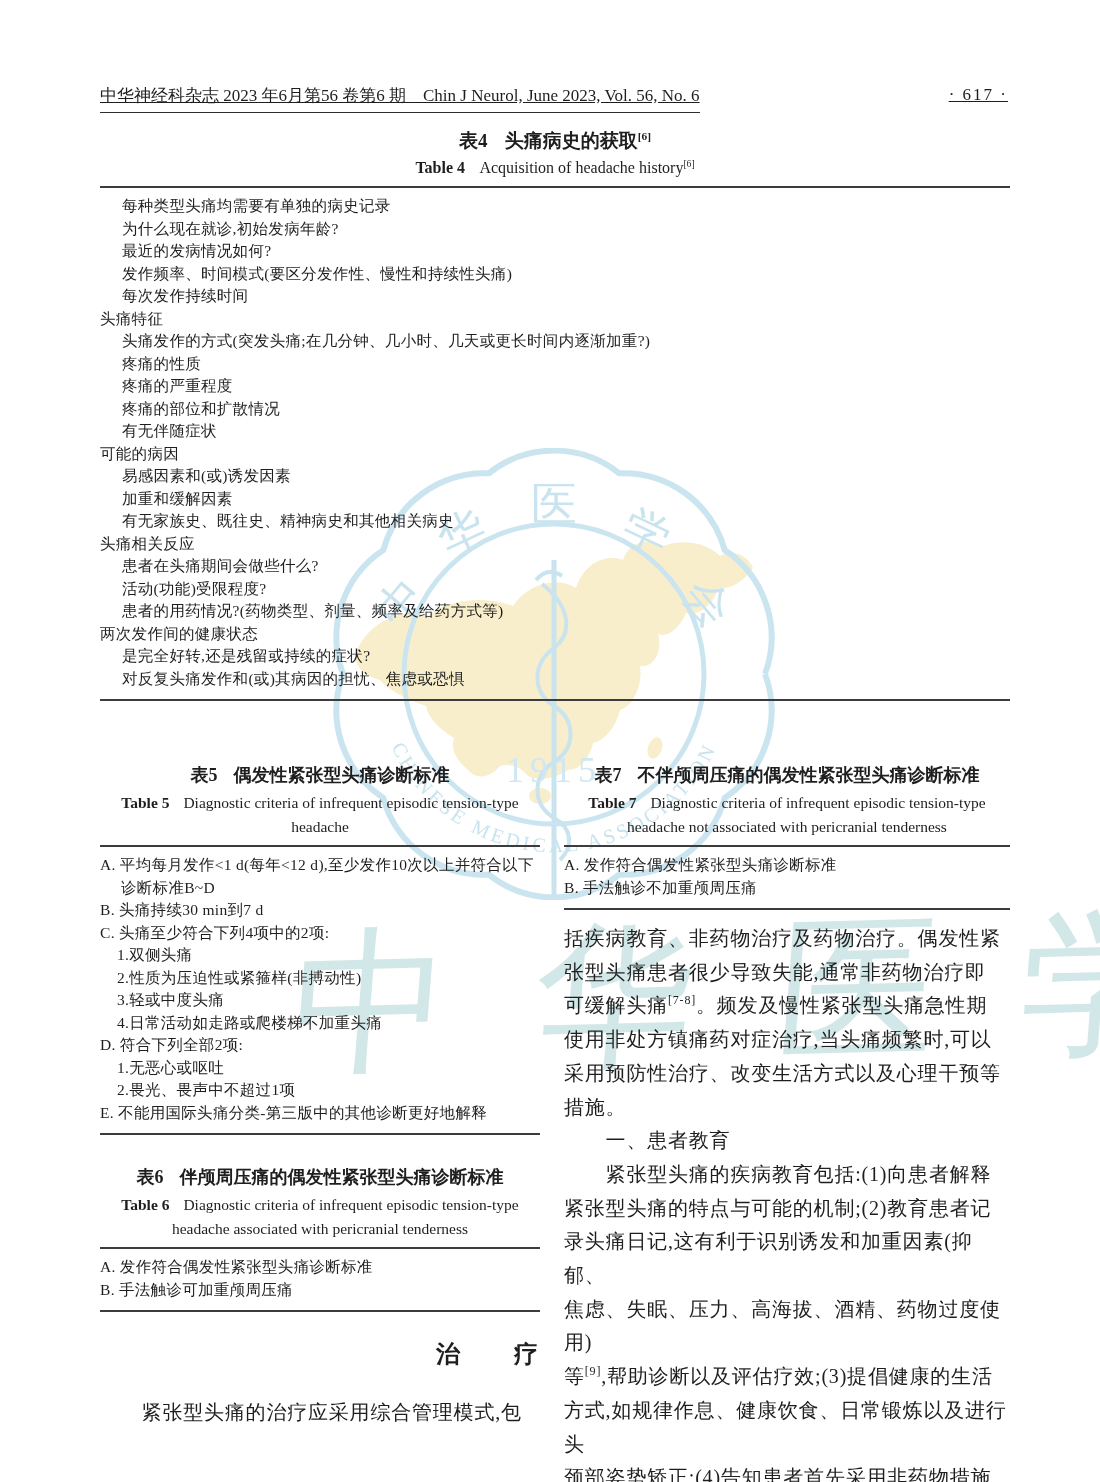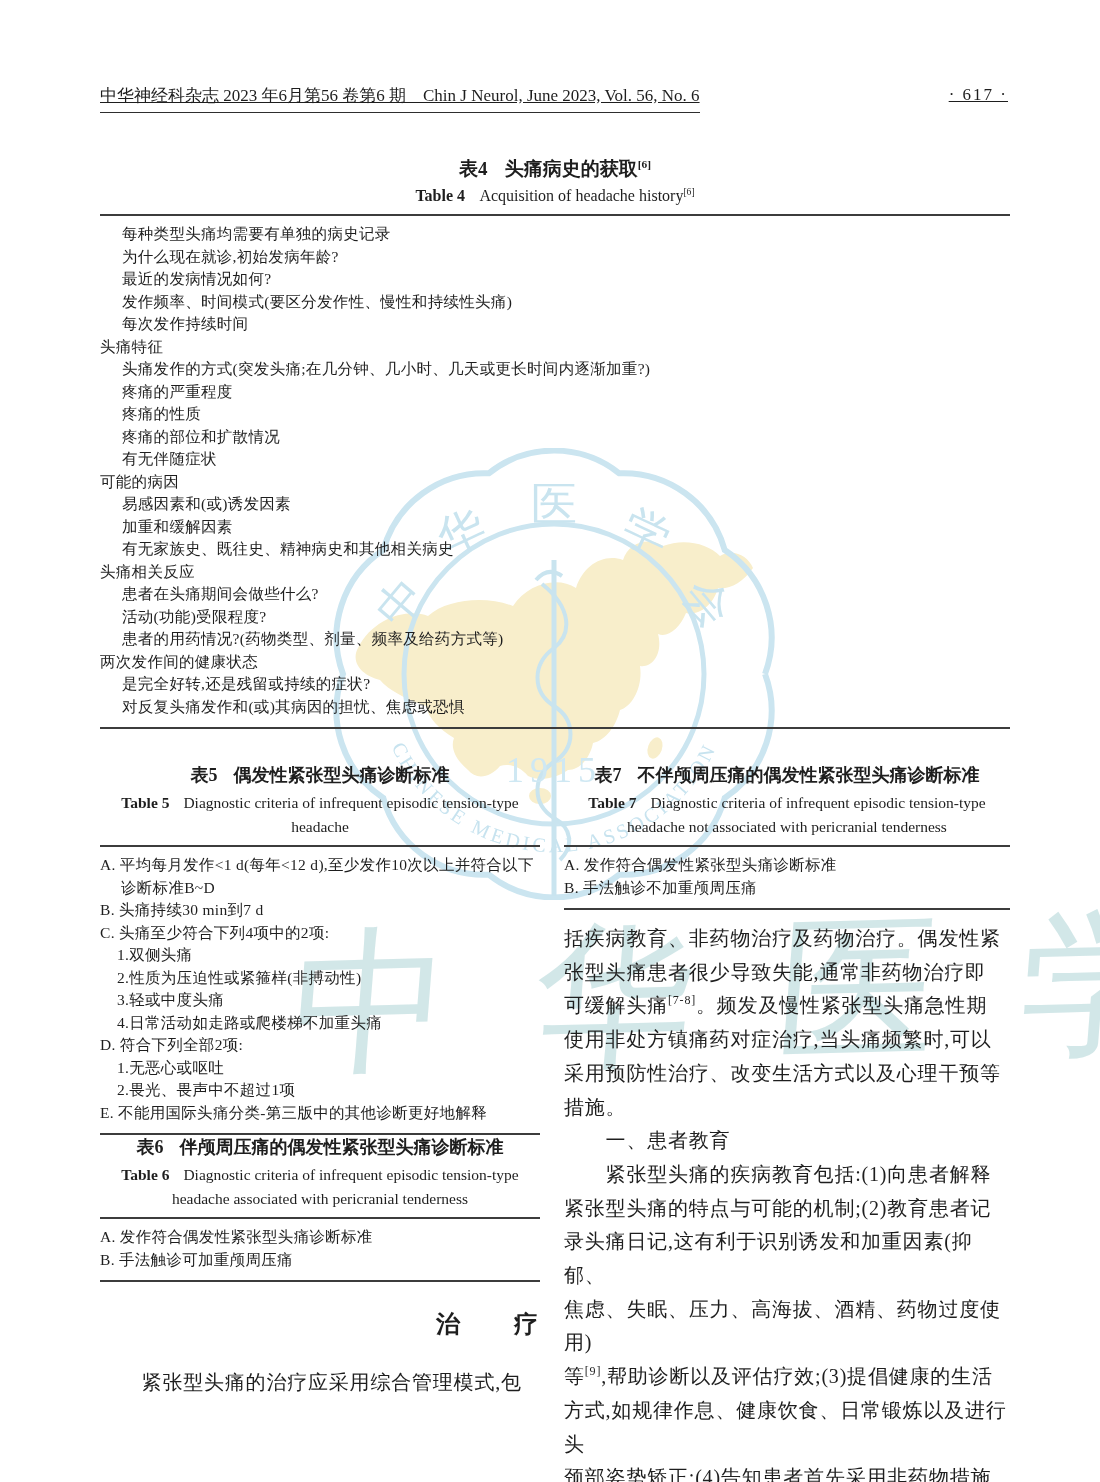--- a/index.html
+++ b/index.html
@@ -37,33 +37,33 @@
   .cap-zh{font-weight:bold; text-align:center; font-size:18px; line-height:25px; margin-bottom:3px;}
   .cap-en{text-align:center; font-size:15.5px; line-height:24px; margin-bottom:6px;}
   .cap-en b{font-weight:bold;}
   .capgap{display:inline-block; width:0.9em;}
 
   
   .tbody{border-top:2px solid #3c3c3c; border-bottom:2px solid #3c3c3c; padding:7px 0 9px;}
   .trow{font-size:15.5px; line-height:22.5px; letter-spacing:0.3px;}
 
   
-  .table4{position:absolute; left:100px; top:156px; width:910px;}
+  .table4{position:absolute; left:100px; top:128px; width:910px;}
   .table4 .cap-zh{font-size:19px;}
   .table4 .cap-en{font-size:16px;}
   .table4 .lv1{padding-left:22px;}
 
   
   .columns{position:absolute; left:100px; top:763px; width:910px; display:flex; gap:24px;}
   .col{display:block;}
   .col-left{width:440px;}
   .col-right{width:446px;}
   .col .lv0{padding-left:21px; text-indent:-21px;}
   .col .lv1{padding-left:17px;}
-  .tbl-6{}
+  .tbl-6{margin-top:30px;}
 
   .treat{font-size:24px; font-weight:bold; text-align:right; margin:26px 0 0; letter-spacing:2px;}
   .lead{font-size:20px; letter-spacing:0.8px; margin:26px 0 0; line-height:33px;}
 
   .bodytext{margin-top:12px;}
   .line{font-size:20px; line-height:33.7px; letter-spacing:0.8px;}
 </style>
 </head>
 <body>
 
@@ -132,22 +132,22 @@
         <b>Table 4</b><span class="capgap"></span><span>Acquisition of headache history<sup>[6]</sup></span>
       </div>
       <div class="tbody">
           <div class="trow lv1">每种类型头痛均需要有单独的病史记录</div>
           <div class="trow lv1">为什么现在就诊,初始发病年龄?</div>
           <div class="trow lv1">最近的发病情况如何?</div>
           <div class="trow lv1">发作频率、时间模式(要区分发作性、慢性和持续性头痛)</div>
           <div class="trow lv1">每次发作持续时间</div>
           <div class="trow lv0">头痛特征</div>
           <div class="trow lv1">头痛发作的方式(突发头痛;在几分钟、几小时、几天或更长时间内逐渐加重?)</div>
+          <div class="trow lv1">疼痛的性质</div>
           <div class="trow lv1">疼痛的严重程度</div>
-          <div class="trow lv1">疼痛的性质</div>
           <div class="trow lv1">疼痛的部位和扩散情况</div>
           <div class="trow lv1">有无伴随症状</div>
           <div class="trow lv0">可能的病因</div>
           <div class="trow lv1">易感因素和(或)诱发因素</div>
           <div class="trow lv1">加重和缓解因素</div>
           <div class="trow lv1">有无家族史、既往史、精神病史和其他相关病史</div>
           <div class="trow lv0">头痛相关反应</div>
           <div class="trow lv1">患者在头痛期间会做些什么?</div>
           <div class="trow lv1">活动(功能)受限程度?</div>
           <div class="trow lv1">患者的用药情况?(药物类型、剂量、频率及给药方式等)</div>

